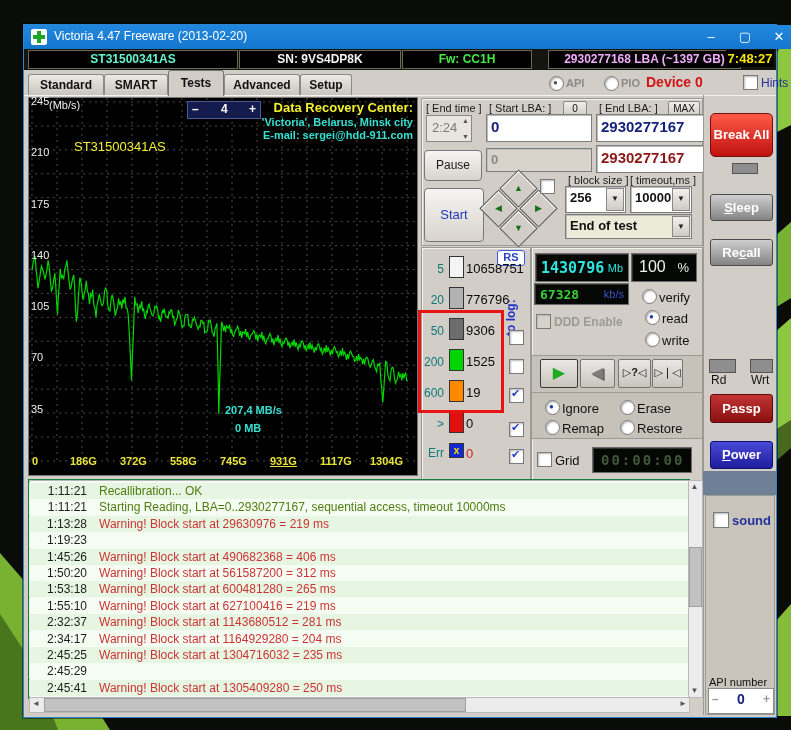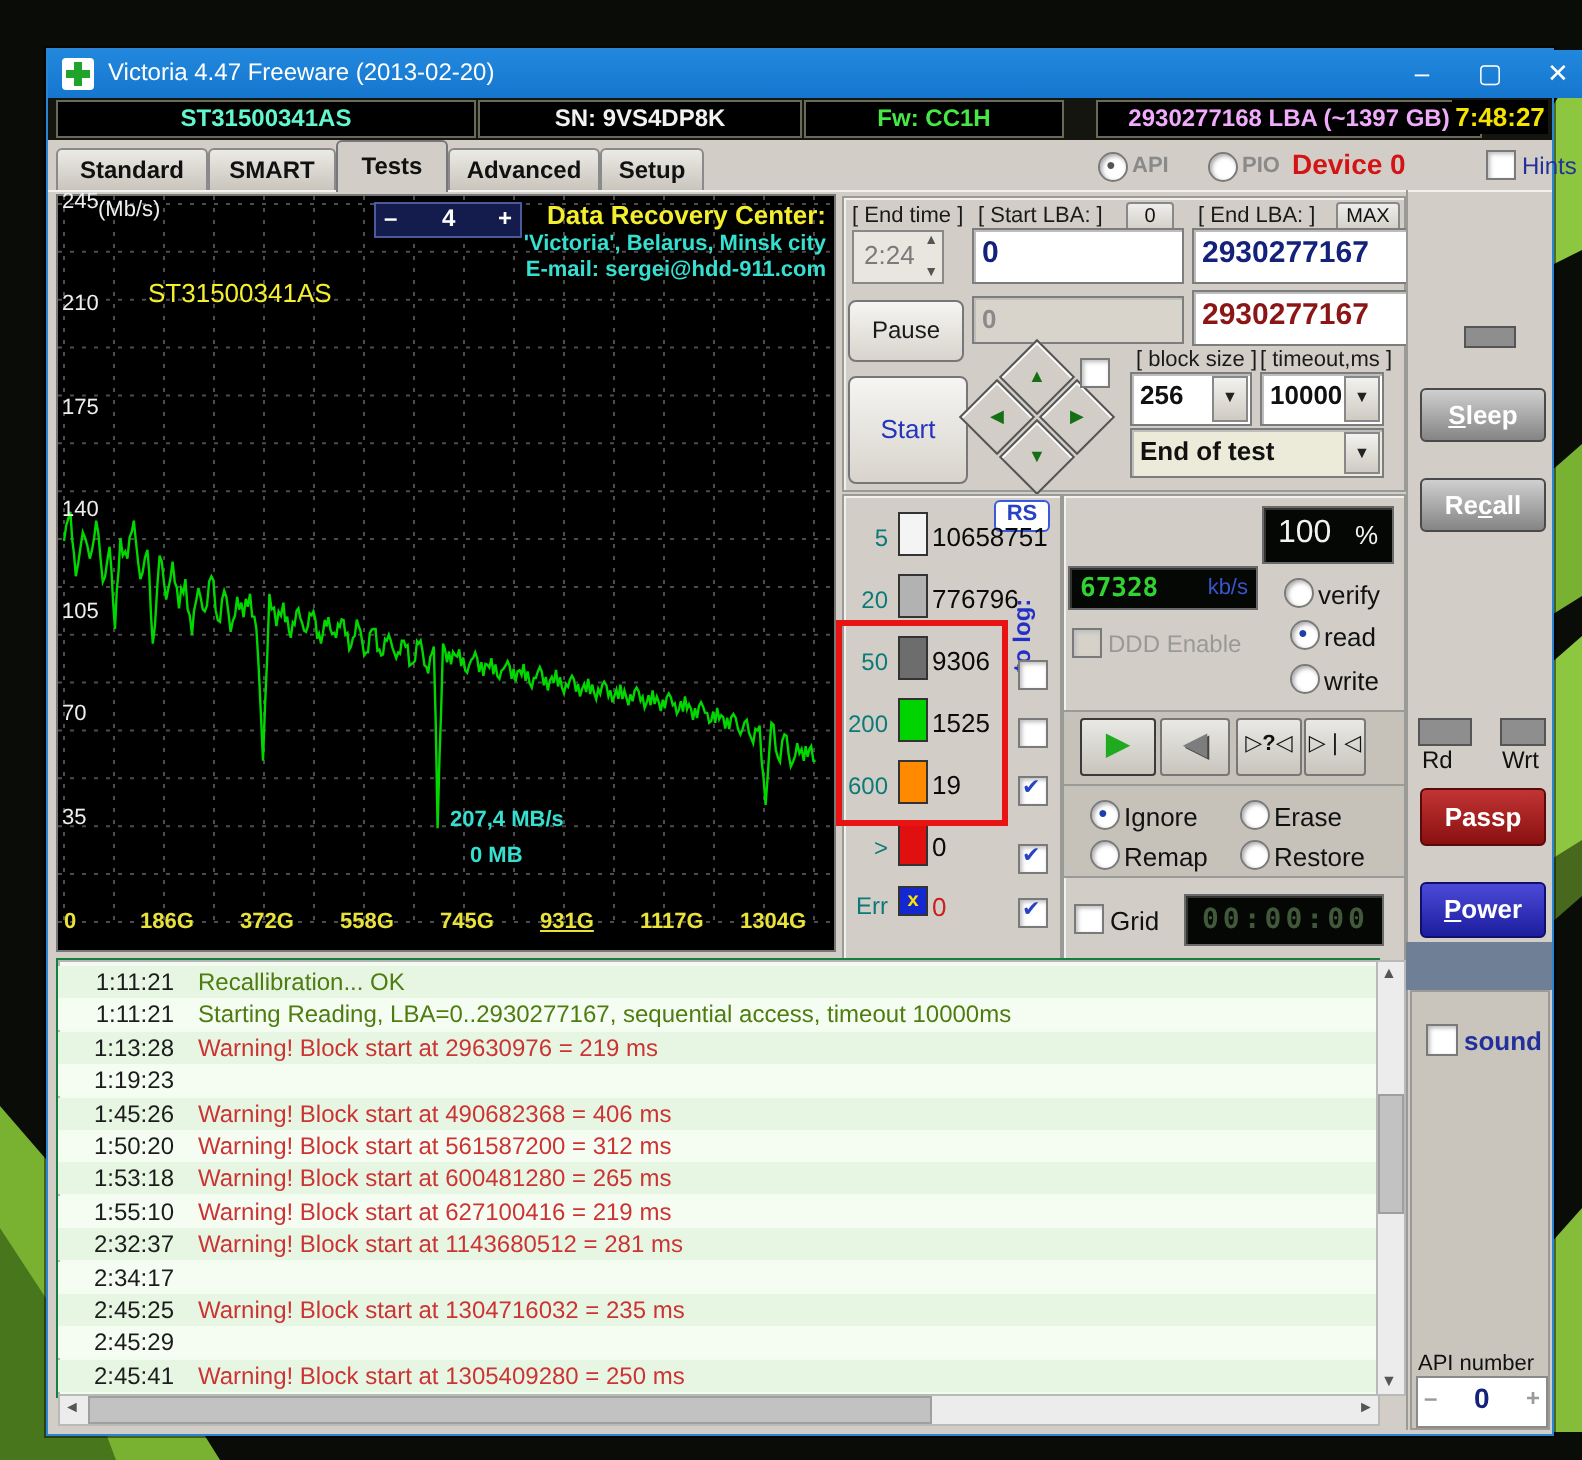--- a/index.html
+++ b/index.html
@@ -263,20 +263,24 @@
         </div>
       <div class="cb abs" style="left:87px;top:174px">
           <span class="mk">✔</span>
         </div>
       <div class="cb abs" style="left:87px;top:201px">
           <span class="mk">✔</span>
         </div>
     </div>
 
     <div class="group abs" style="left:507px;top:222px;width:170px;height:232px">
+      <div class="lcd abs" style="left:3px;top:5px;width:92px;height:27px">
+        <span style="position:absolute;left:5px;top:5px;color:#2ee4dc;font-weight:bold;font-size:15px;font-family:'DejaVu Sans Mono',monospace">1430796</span>
+        <span style="position:absolute;right:5px;top:8px;color:#2ee4dc;font-size:11px">Mb</span>
+      </div>
       <div class="lcd abs" style="left:99px;top:5px;width:64px;height:27px">
         <span style="position:absolute;left:7px;top:4px;color:#f2f2f2;font-size:16px">100</span>
         <span style="position:absolute;right:7px;top:6px;color:#f2f2f2;font-size:13px">%</span>
       </div>
       <div class="lcd abs" style="left:2px;top:35px;width:93px;height:20px">
         <span style="position:absolute;left:5px;top:3px;color:#33d233;font-weight:bold;font-size:13px;font-family:'DejaVu Sans Mono',monospace">67328</span>
         <span style="position:absolute;right:4px;top:4px;color:#3a55c8;font-size:11px">kb/s</span>
       </div>
       <div class="radio abs" style="left:110px;top:41px">
           <span class="dot"></span>
@@ -284,21 +288,21 @@
       <div class="abs" style="left:127px;top:42px;font-size:13px">verify</div>
       <div class="radio abs" style="left:113px;top:62px">
           <span class="dot">●</span>
         </div>
       <div class="abs" style="left:130px;top:63px;font-size:13px">read</div>
       <div class="radio abs" style="left:113px;top:84px">
           <span class="dot"></span>
         </div>
       <div class="abs" style="left:130px;top:85px;font-size:13px">write</div>
       <div class="cb dis abs" style="left:4px;top:66px"></div>
-      <div class="abs" style="left:22px;top:67px;color:#9a9a94;font-weight:normal;font-size:12px">DDD Enable</div>
+      <div class="abs" style="left:22px;top:67px;color:#9a9a94;font-weight:bold;font-size:12px">DDD Enable</div>
       <div class="abs" style="left:0px;top:107px;width:170px;height:36px;background:#c6c2ba;border-top:1px solid #9a9a96;border-bottom:1px solid #9a9a96">
         <div class="mediabtn" style="left:8px;width:36px;border-color:#3a3a3a"><span style="color:#1faa1f;font-size:16px;line-height:25px">▶</span></div>
         <div class="mediabtn" style="left:48px;width:33px"><span style="color:#7d7d7d;font-size:16px;line-height:25px;text-shadow:1px 1px 0 #444">◀</span></div>
         <div class="mediabtn" style="left:86px;width:31px"><span style="font-size:11px;font-weight:bold;line-height:25px">▷?◁</span></div>
         <div class="mediabtn" style="left:120px;width:29px"><span style="font-size:11px;font-weight:bold;line-height:25px">▷❘◁</span></div>
       </div>
       <div class="abs" style="left:0px;top:145px;width:170px;height:45px;background:#c6c2ba;border-bottom:1px solid #9a9a96">
         <div class="radio abs" style="left:13px;top:7px">
             <span class="dot">●</span>
           </div>
@@ -317,20 +321,21 @@
         <div class="abs" style="left:105px;top:28px;font-size:13px">Restore</div>
       </div>
       <div class="cb abs" style="left:5px;top:204px"></div>
       <div class="abs" style="left:23px;top:205px;font-size:13px">Grid</div>
       <div class="lcd abs" style="left:60px;top:199px;width:98px;height:24px">
         <span style="position:absolute;left:8px;top:4px;color:#42583a;font-weight:bold;font-size:14px;letter-spacing:2px;font-family:'DejaVu Sans Mono',monospace">00:00:00</span>
       </div>
     </div>
 
     <div class="abs" style="left:679px;top:70px;width:1px;height:620px;background:#9a9a96"></div>
+    <div class="gbtn abs" style="left:686px;top:88px;width:61px;height:42px;line-height:42px;font-size:13px;background:linear-gradient(#ff5a48,#bf1210);border-color:#7a0f0f;border-radius:5px">Break All</div>
     <div class="abs" style="left:708px;top:138px;width:24px;height:9px;background:#8e8e8e;border:1px solid #555"></div>
     <div class="gbtn abs" style="left:686px;top:169px;width:61px;height:25px;line-height:25px;font-size:13px;background:linear-gradient(#cfcfcf,#848484)"><u>S</u><span>leep</span></div>
     <div class="gbtn abs" style="left:686px;top:214px;width:61px;height:25px;line-height:25px;font-size:13px;background:linear-gradient(#cfcfcf,#848484)">Re<u>c</u><span>all</span></div>
     <div class="abs" style="left:685px;top:334px;width:25px;height:12px;background:#8e8e8e;border:1px solid #555"></div>
     <div class="abs" style="left:726px;top:334px;width:21px;height:12px;background:#8e8e8e;border:1px solid #555"></div>
     <div class="abs" style="left:687px;top:348px;font-size:12px">Rd</div>
     <div class="abs" style="left:727px;top:348px;font-size:12px">Wrt</div>
     <div class="gbtn abs" style="left:686px;top:369px;width:61px;height:27px;line-height:27px;font-size:13px;background:linear-gradient(#c23434,#8a1010);border-color:#5a0a0a">Passp</div>
     <div class="gbtn abs" style="left:686px;top:416px;width:61px;height:26px;line-height:26px;font-size:13px;background:linear-gradient(#4a4ad8,#1d1d9e);border-color:#10106a"><u>P</u><span>ower</span></div>
     <div class="abs" style="left:679px;top:446px;width:73px;height:24px;background:#6e7f96"></div>
@@ -376,20 +381,21 @@
         <div class="lrow warn" style="top: 117.8px; background: rgb(245, 253, 243);">
           <span class="t">1:55:10</span>
           <span class="m">Warning! Block start at 627100416 = 219 ms</span>
         </div>
         <div class="lrow warn" style="top: 134.2px; background: rgb(231, 246, 227);">
           <span class="t">2:32:37</span>
           <span class="m">Warning! Block start at 1143680512 = 281 ms</span>
         </div>
         <div class="lrow warn" style="top: 150.6px; background: rgb(245, 253, 243);">
           <span class="t">2:34:17</span>
+          <span class="m">Warning! Block start at 1164929280 = 204 ms</span>
         </div>
         <div class="lrow warn" style="top: 167px; background: rgb(231, 246, 227);">
           <span class="t">2:45:25</span>
           <span class="m">Warning! Block start at 1304716032 = 235 ms</span>
         </div>
         <div class="lrow warn" style="top: 183.4px; background: rgb(245, 253, 243);">
           <span class="t">2:45:29</span>
         </div>
         <div class="lrow warn" style="top: 199.8px; background: rgb(231, 246, 227);">
           <span class="t">2:45:41</span>

